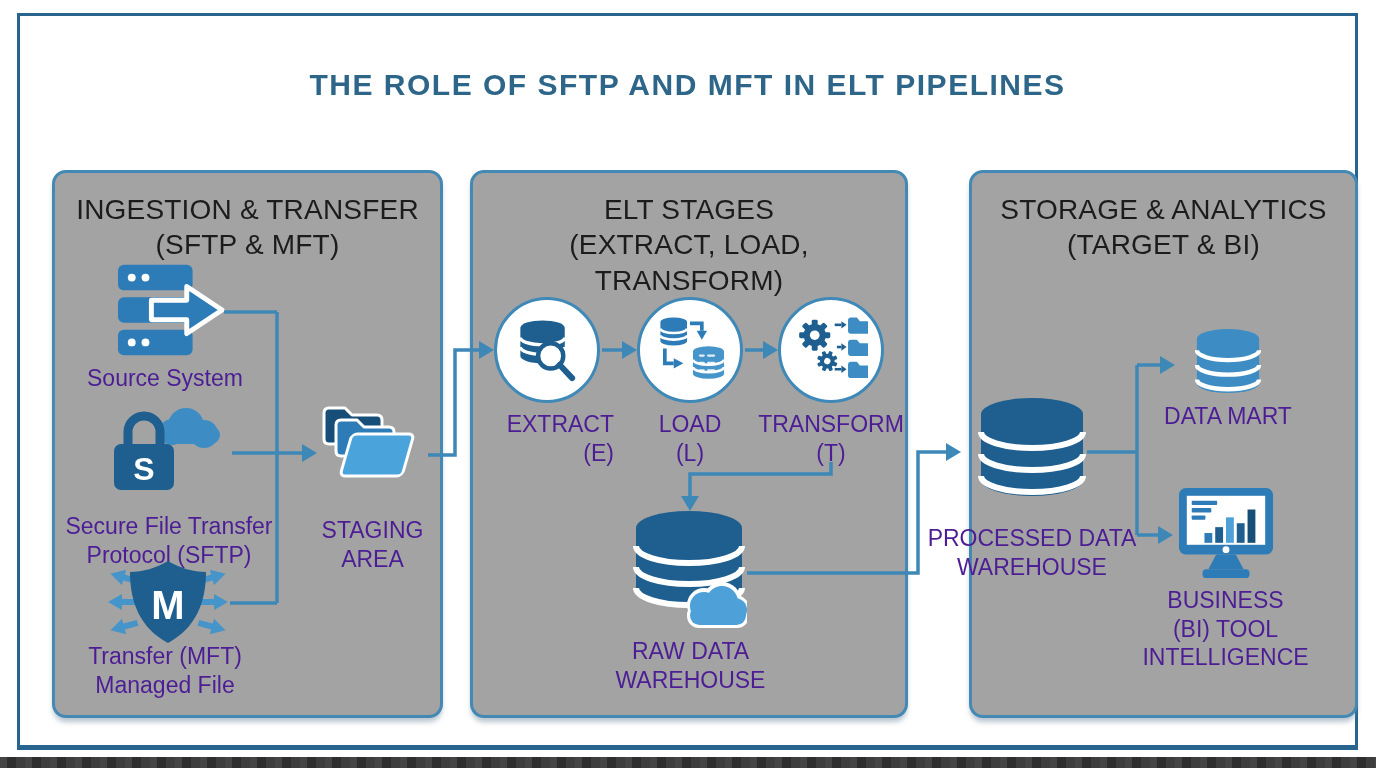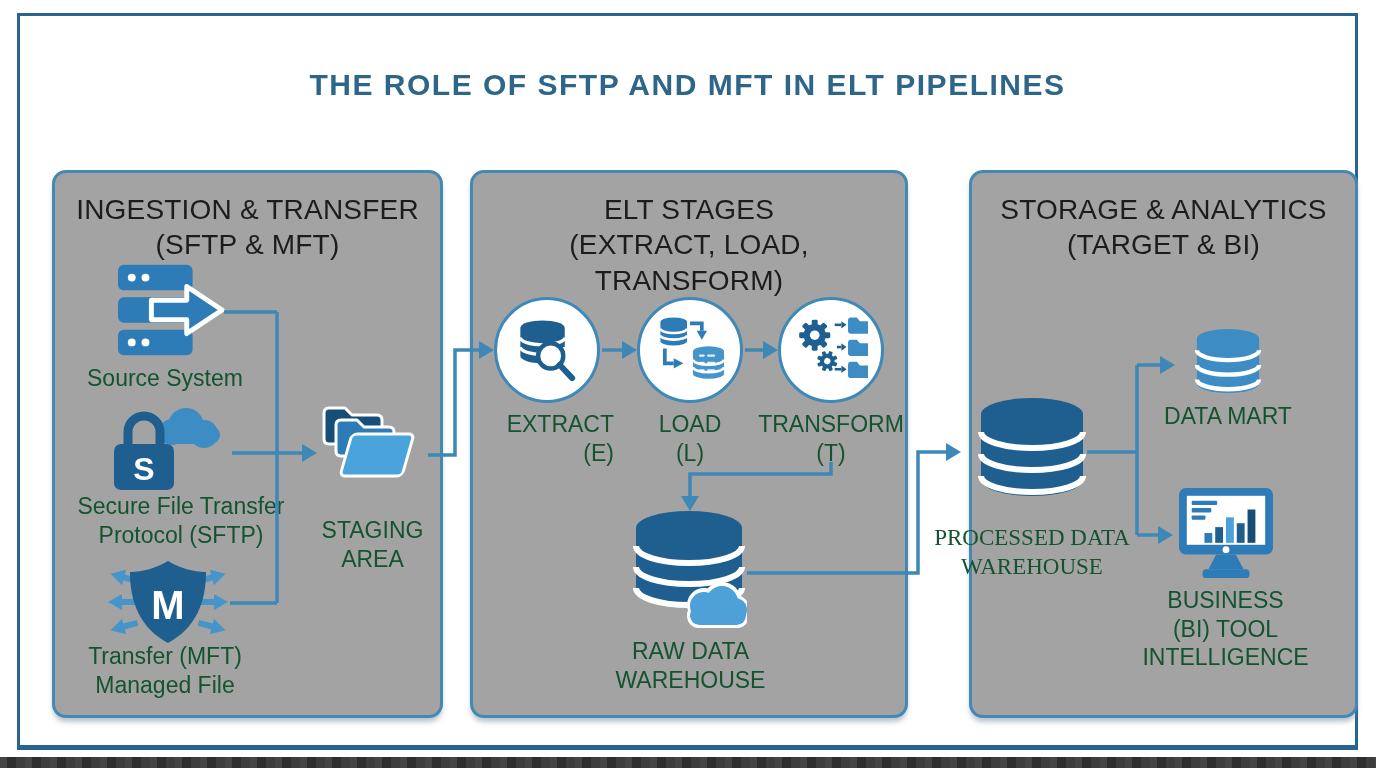--- a/index.html
+++ b/index.html
@@ -22,21 +22,21 @@
   }
   #panel1{left:52px;width:391px;}
   #panel2{left:470px;width:438px;}
   #panel3{left:933px;width:389px;margin-left:36px;}
   .panel-heading{
     margin-top:19px;text-align:center;font-size:28px;font-weight:500;
     color:#1c1c1c;line-height:1.26;letter-spacing:.2px;
   }
   .node,.node-label{position:absolute;z-index:10;}
   .node-label{
-    text-align:center;font-size:23px;color:#14532d;line-height:1.24;font-weight:400;
+    text-align:center;font-size:23px;color:#4c1d95;line-height:1.24;font-weight:400;
   }
   .stage-circle{
     position:absolute;width:106px;height:106px;border-radius:50%;
     border:3.5px solid #3f89b8;background:#fff;box-sizing:border-box;
     display:flex;align-items:center;justify-content:center;z-index:10;
   }
   #connectors{
     position:absolute;left:0;top:0;width:1376px;height:768px;
     z-index:20;pointer-events:none;
   }
@@ -102,21 +102,21 @@
       <circle cx="76" cy="26" r="18"></circle>
         <circle cx="94" cy="34" r="14"></circle>
       <circle cx="62" cy="32" r="13"></circle>
         <rect x="56" y="26" width="54" height="18" rx="9"></rect>
     </g>
     <path d="M18 46 V32 A16 16 0 0 1 50 32 V46" fill="none" stroke="#1e5f90" stroke-width="9"></path>
     <rect x="4" y="44" width="60" height="46" rx="7" fill="#1e5f90"></rect>
     <text x="34" y="80" text-anchor="middle" font-size="32" font-weight="bold" fill="#fff">S</text>
   </svg>
 </div>
-<div class="node-label" style="left:55px;top:492px;width:228px;padding-left:12px;">
+<div class="node-label" style="left:55px;top:512px;width:228px;">
   <div>Secure File Transfer</div>
   <div>Protocol (SFTP)</div>
 </div>
 
 <div class="node" style="left:94px;top:556px;">
   <svg width="148" height="92" viewBox="0 0 148 92">
     <g fill="#4595ca">
       <g transform="translate(32,22) rotate(15)">
           <path d="M12 -3 H-2 V-8 L-16 0 L-2 8 V3 H12 Z"></path>
         </g>
@@ -292,21 +292,21 @@
 </div>
 
 <div class="node" style="left:977px;top:394px;">
   <svg width="110" height="120" viewBox="0 0 110 120">
     <path d="M4 20 A51 16 0 0 1 106 20 V86 A51 16 0 0 1 4 86 Z" fill="#1e5f90"></path>
     <path d="M4 38 A51 16 0 0 0 106 38" fill="none" stroke="#fff" stroke-width="6"></path>
     <path d="M4 60 A51 16 0 0 0 106 60" fill="none" stroke="#fff" stroke-width="6"></path>
     <path d="M4 82 A51 16 0 0 0 106 82" fill="none" stroke="#fff" stroke-width="6"></path>
   </svg>
 </div>
-<div class="node-label" style="left:927px;top:524px;width:210px;font-family:Liberation Serif, serif;">
+<div class="node-label" style="left:927px;top:524px;width:210px;">
   <div>PROCESSED DATA</div>
   <div>WAREHOUSE</div>
 </div>
 
 <div class="node" style="left:1194px;top:326px;">
   <svg width="68" height="74" viewBox="0 0 70 76">
     <path d="M3 13 A32 10 0 0 1 67 13 V59 A32 10 0 0 1 3 59 Z" fill="#3d8dc4"></path>
     <path d="M3 25 A32 10 0 0 0 67 25" fill="none" stroke="#fff" stroke-width="4.5"></path>
     <path d="M3 40 A32 10 0 0 0 67 40" fill="none" stroke="#fff" stroke-width="4.5"></path>
     <path d="M3 55 A32 10 0 0 0 67 55" fill="none" stroke="#fff" stroke-width="4.5"></path>

